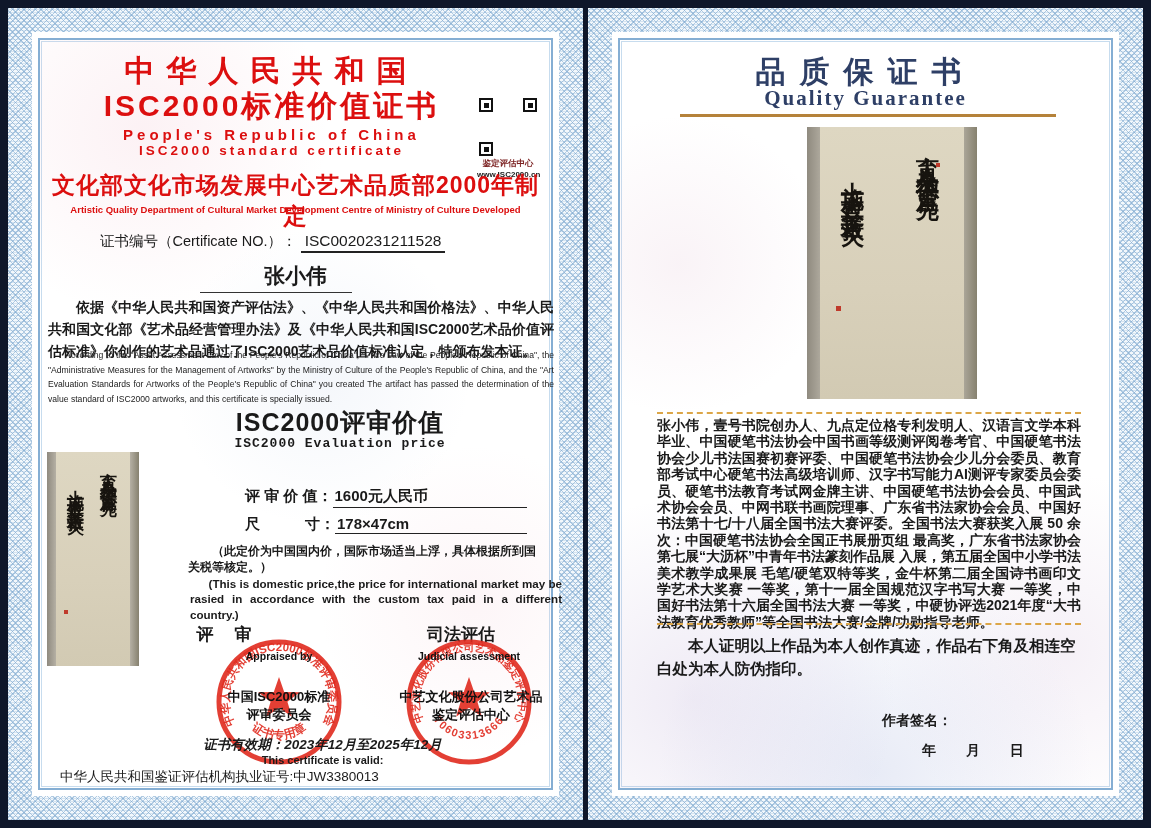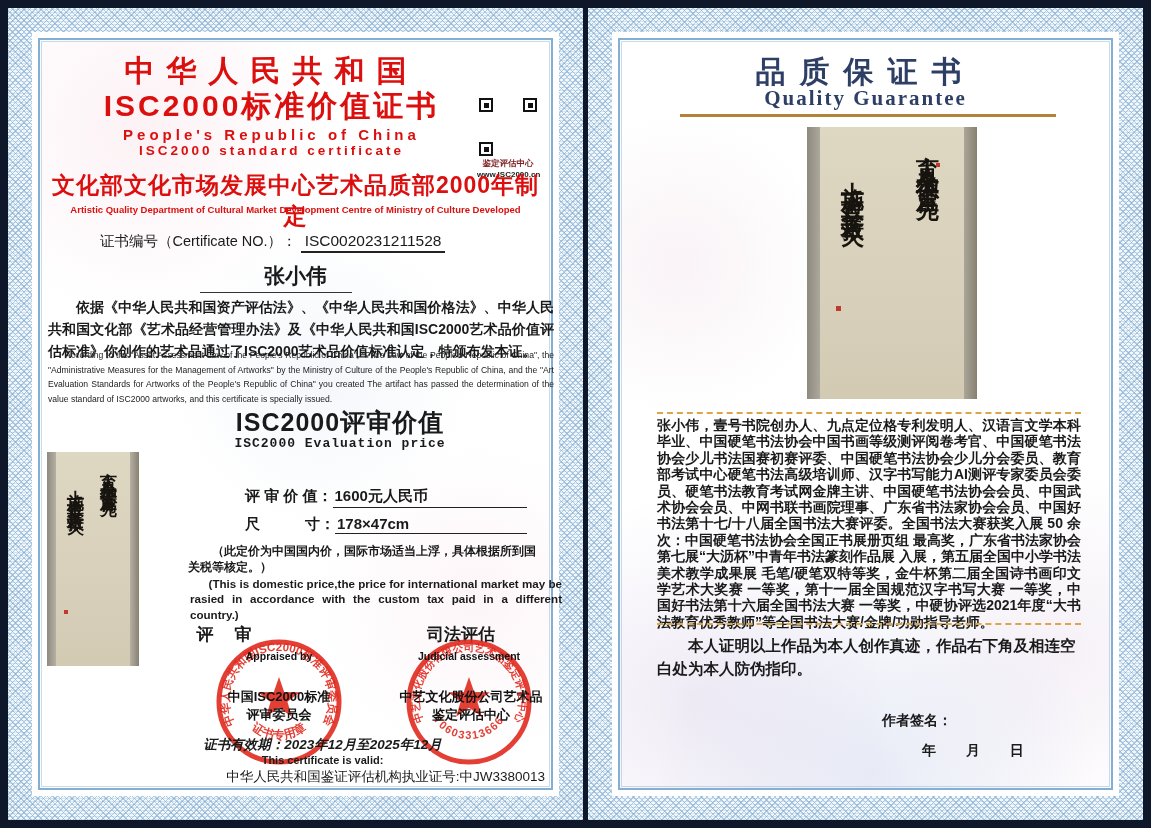--- a/index.html
+++ b/index.html
@@ -83,21 +83,21 @@
   .l-head-jud  { left:356px; width:130px; top:583px; text-align:center; font-size:17px; font-weight:bold; }
   .seal { width:130px; height:130px; top:597px; }
   .seal-l { left:174px; } .seal-r { left:364px; }
   .seal-en { top:610px; text-align:center; font-size:10.5px; font-weight:bold; color:#111; z-index:3; }
   .se-l { left:159px; width:160px; } .se-r { left:339px; width:180px; }
   .seal-org { text-align:center; font-size:13px; font-weight:bold; color:#111; line-height:1.35; z-index:3; top:648px; }
   .so-l { left:139px; width:200px; } .so-r { left:319px; width:224px; }
   .l-valid-cn { left:60px; right:6px; top:696px; text-align:center; font-size:13.5px; font-weight:bold;
                 font-style:italic; z-index:4; }
   .l-valid-en { left:60px; right:6px; top:714px; text-align:center; font-size:11px; font-weight:bold; z-index:4; }
-  .l-license  { left:20px; right:6px; top:728px; text-align:right; font-size:13.5px; z-index:4; }
+  .l-license  { left:20px; right:6px; top:728px; text-align:left; font-size:13.5px; z-index:4; }
 
   
   .artwork { background:linear-gradient(90deg,#8f8a7f,#b6b1a5 10%,#b6b1a5 90%,#86816f);
              display:block; }
   .aw-left  { left:7px;  top:412px; width:92px;  height:214px; }
   .aw-right { left:187px; top:87px; width:170px; height:272px; }
   .paper { position:absolute; top:0; bottom:0; background:linear-gradient(180deg,#ded7c2,#d8d0ba 60%,#d2cab3); }
   .aw-left  .paper { left:9px;  right:9px; }
   .aw-right .paper { left:13px; right:13px; }
   .vcol { position:absolute; writing-mode:vertical-rl; color:#17140f; font-weight:bold; white-space:nowrap; }

